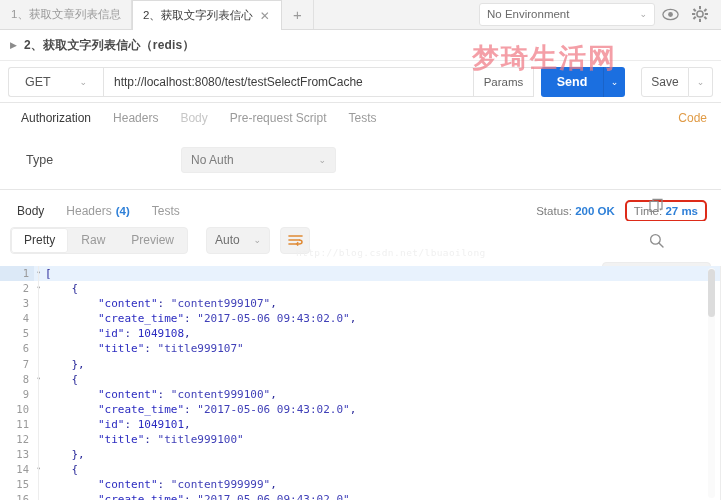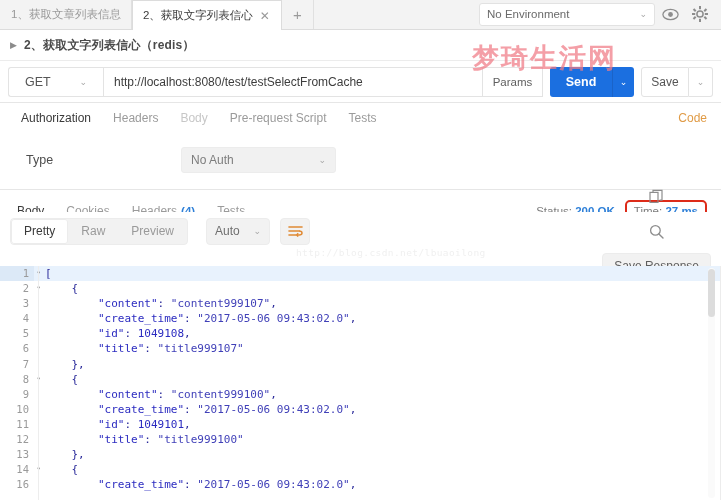--- a/index.html
+++ b/index.html
@@ -93,21 +93,21 @@
   .sendbtn {
     width:62px; background:#1b6fe0; color:#fff; font-size:12.5px; font-weight:bold;
     display:flex; align-items:center; justify-content:center;
     border-radius:3px 0 0 3px; cursor:pointer;
   }
   .sendcar {
     width:22px; background:#1b6fe0; color:#fff;
     display:flex; align-items:center; justify-content:center;
     border-radius:0 3px 3px 0; border-left:1px solid #1a63c8; cursor:pointer;
   }
-  .savegrp { display:flex; margin-left:7px; }
+  .savegrp { display:flex; margin-left:16px; }
   .savebtn {
     width:48px; border:1px solid #e3e3e3; background:#fff; font-size:12px; color:#555;
     display:flex; align-items:center; justify-content:center;
     border-radius:3px 0 0 3px; cursor:pointer;
   }
   .savecar {
     width:24px; border:1px solid #e3e3e3; border-left:none; background:#fff;
     display:flex; align-items:center; justify-content:center;
     border-radius:0 3px 3px 0; cursor:pointer; color:#9a9a9a;
   }
@@ -160,21 +160,21 @@
   .statwrap { margin-left:auto; display:flex; align-items:center; gap:10px; padding-right:8px; }
   .stat { font-size:11.5px; color:#7c7c7c; }
   .stat b { color:#2f80d8; font-weight:bold; }
   .timebox {
     border:2px solid #dd2b19; border-radius:5px; padding:3px 7px;
     display:flex; align-items:center;
   }
 
   
   .viewbar {
-    position:absolute; left:0; top:212px; width:721px; height:38px;
+    position:absolute; left:0; top:221px; width:721px; height:38px;
     background:#fff; display:flex; align-items:center; padding:0 10px;
   }
   .seg {
     display:flex; height:27px; background:#f2f2f2; border:1px solid #ececec; border-radius:4px; overflow:hidden;
   }
   .segi {
     display:flex; align-items:center; padding:0 13px; font-size:12px; color:#9a9a9a; cursor:pointer;
   }
   .segi.active { background:#fff; color:#3a3a3a; border-radius:3px;
     box-shadow:0 0 0 1px #ececec inset; }
@@ -337,23 +337,20 @@
       <span>No Auth</span>
       <span class="chev">⌄</span>
     </div>
   </div>
 
   <div class="resptabs">
     <div class="rsp active">
       <span>Body</span>
     </div>
     <div class="rsp">
-      <span>Cookies</span>
-    </div>
-    <div class="rsp">
       <span>Headers</span>
       <span class="cnt">(4)</span>
     </div>
     <div class="rsp">
       <span>Tests</span>
     </div>
     <div class="statwrap">
       <div class="stat">
         <span>Status:</span>
         <b>200 OK</b>
@@ -472,20 +469,25 @@
           <div class="gut">13</div>
           <div class="fold"></div>
           <div class="code">    },</div>
         </div>
         <div class="cline">
           <div class="gut">14</div>
           <div class="fold">▾</div>
           <div class="code">    {</div>
         </div>
         <div class="cline">
+          <div class="gut">15</div>
+          <div class="fold"></div>
+          <div class="code">        <span class="k">"content"</span>: <span class="s">"content999999"</span>,</div>
+        </div>
+        <div class="cline">
           <div class="gut">16</div>
           <div class="fold"></div>
           <div class="code">        <span class="k">"create_time"</span>: <span class="s">"2017-05-06 09:43:02.0"</span>,</div>
         </div>
       </div>
     <div class="vdiv"></div>
     <div class="sbtrack"></div>
     <div class="sbthumb"></div>
     <div class="rightedge"></div>
   </div>

